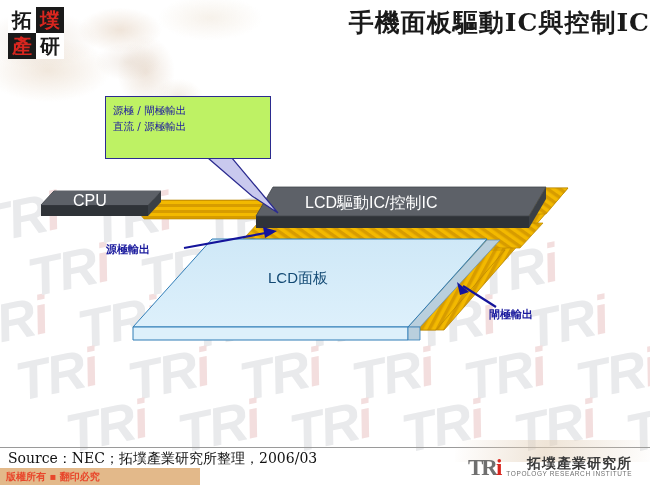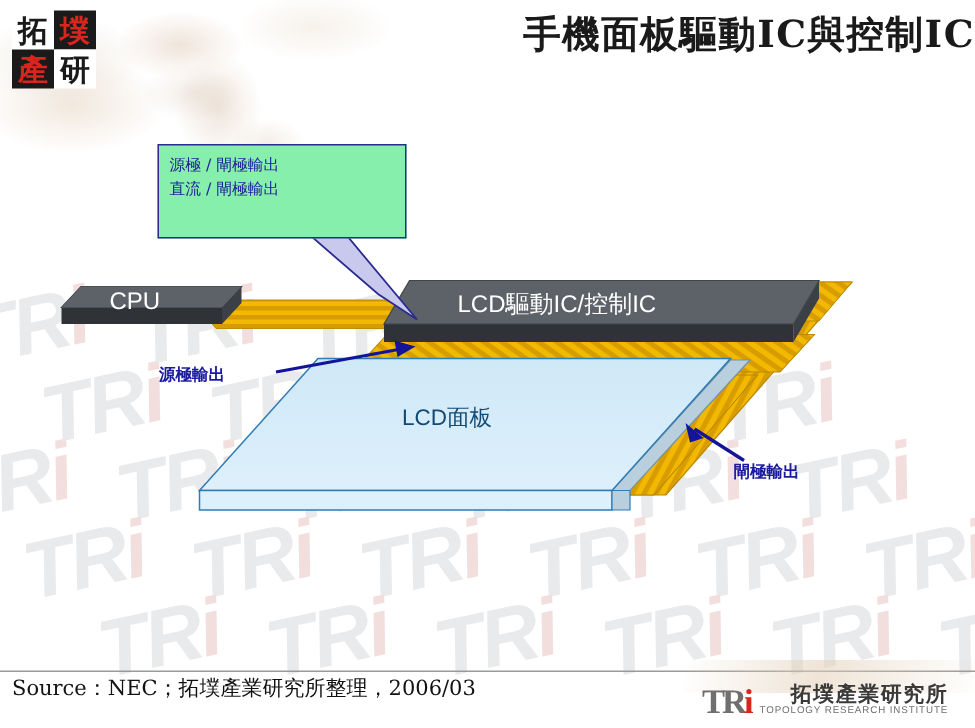--- a/index.html
+++ b/index.html
@@ -57,21 +57,21 @@
   
   .title{
     position:absolute;left:0;top:6px;width:650px;text-align:right;
     font-family:"DejaVu Serif","Liberation Serif",serif;
     font-weight:bold;font-size:25px;color:#1a1a1a;letter-spacing:1px;
   }
 
   
   .callout{
     position:absolute;left:105px;top:96px;width:166px;height:63px;
-    background:#86efac;border:1.6px solid #2b2b8f;box-sizing:border-box;
+    background:#bef264;border:1.6px solid #2b2b8f;box-sizing:border-box;
     padding:5px 0 0 7px;
   }
   .callout div{
     font-family:"DejaVu Sans","Liberation Sans",sans-serif;
     font-size:10.5px;color:#23239c;line-height:16px;white-space:nowrap;
   }
 
   
   #diagram{position:absolute;left:0;top:0;width:650px;height:485px;}
 
@@ -234,25 +234,28 @@
 
     <text class="blk-lbl" x="73" y="206">CPU</text>
     <text class="blk-lbl" x="305" y="208">LCD驅動IC/控制IC</text>
     <text class="pnl-lbl" x="268" y="283">LCD面板</text>
     <text class="lbl" x="106" y="253">源極輸出</text>
     <text class="lbl" x="489" y="318">閘極輸出</text>
   </svg>
 
   <div class="callout">
     <div>源極 / 閘極輸出</div>
-    <div>直流 / 閘極輸出</div>
+    <div>直流 / 源極輸出</div>
   </div>
 
   <div class="src">Source：NEC；拓墣產業研究所整理，2006/03</div>
   <div class="rule"></div>
+  <div class="copybar">
+    <span>版權所有 ▪ 翻印必究</span>
+  </div>
 
   <div class="br-sweep"></div>
   <div class="logo-br">
     <div class="tri-mark"><span>TR</span><span class="tri-i">i</span></div>
     <div class="tri-txt">
       <div class="tri-cn">拓墣產業研究所</div>
       <div class="tri-en">TOPOLOGY RESEARCH INSTITUTE</div>
     </div>
   </div>
 

